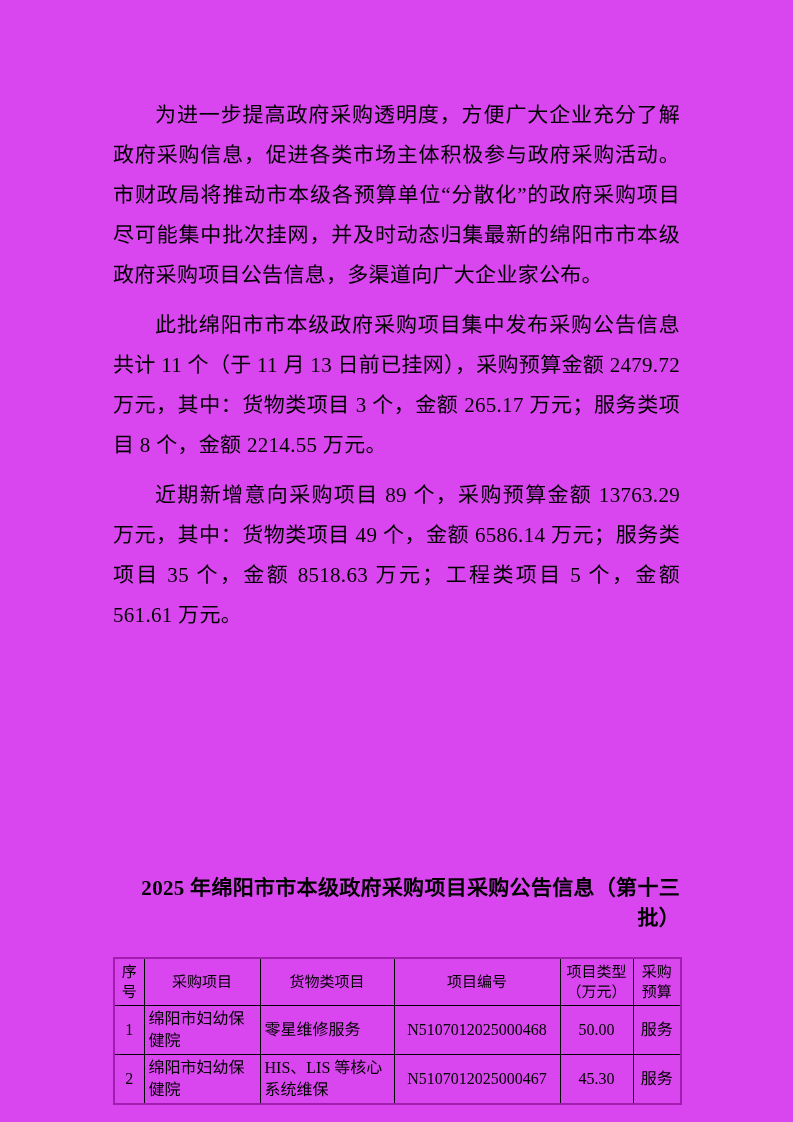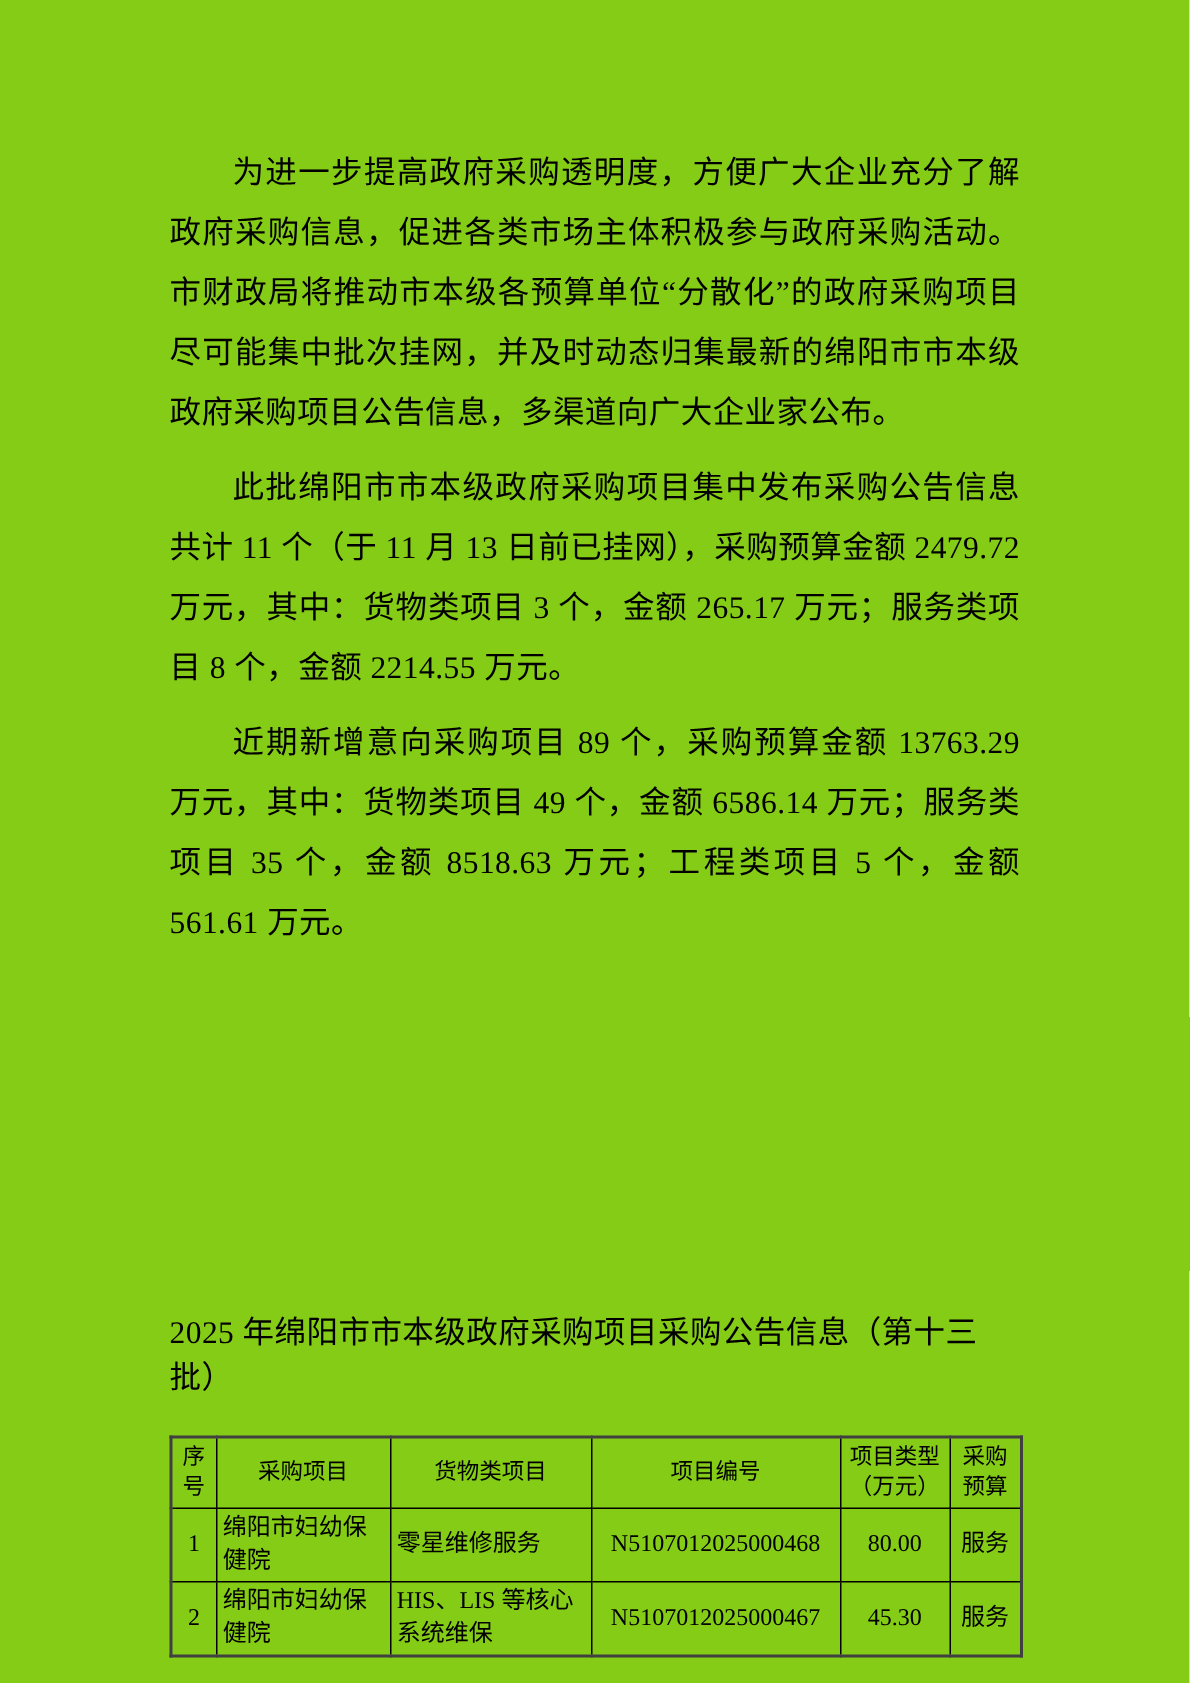--- a/index.html
+++ b/index.html
@@ -6,48 +6,48 @@
   html, body { background: #ffffff; }
   body {
     font-family: "Liberation Serif", "DejaVu Serif", serif;
     color: #000000;
   }
   .page {
     position: relative;
     width: 793px;
     height: 1122px;
     margin: 0 auto;
-    background: #84cc16;
+    background: #d946ef;
     overflow: hidden;
   }
   .content {
     padding: 95px 113px 0 113px;
   }
   .para {
     font-size: 21px;
     line-height: 40px;
     text-align: justify;
     text-indent: 2em;
     margin-bottom: 10px;
     letter-spacing: 0.3px;
   }
   .table-title {
     margin-top: 238px;
     font-size: 21px;
     line-height: 30px;
-    font-weight: normal;
-    text-align: left;
+    font-weight: bold;
+    text-align: right;
     letter-spacing: 0.3px;
   }
   table.proc-table {
     width: 100%;
     margin-top: 24px;
     border-collapse: collapse;
     table-layout: fixed;
-    border: 2px solid #404040;
+    border: 2px solid #a21caf;
   }
   .proc-table th, .proc-table td {
     border: 1px solid #000000;
     padding: 2px 4px;
     overflow: hidden;
     vertical-align: middle;
   }
   .proc-table th {
     font-family: "Liberation Sans", "DejaVu Sans", sans-serif;
     font-weight: normal;
@@ -95,21 +95,21 @@
           <th>项目类型（万元）</th>
           <th>采购预算</th>
         </tr>
       </thead>
       <tbody>
         <tr>
           <td class="c-center">1</td>
           <td class="c-left">绵阳市妇幼保健院</td>
           <td class="c-left">零星维修服务</td>
           <td class="c-center num-cell">N5107012025000468</td>
-          <td class="c-center num-cell">80.00</td>
+          <td class="c-center num-cell">50.00</td>
           <td class="c-center">服务</td>
         </tr>
         <tr>
           <td class="c-center">2</td>
           <td class="c-left">绵阳市妇幼保健院</td>
           <td class="c-left">HIS、LIS 等核心系统维保</td>
           <td class="c-center num-cell">N5107012025000467</td>
           <td class="c-center num-cell">45.30</td>
           <td class="c-center">服务</td>
         </tr>

